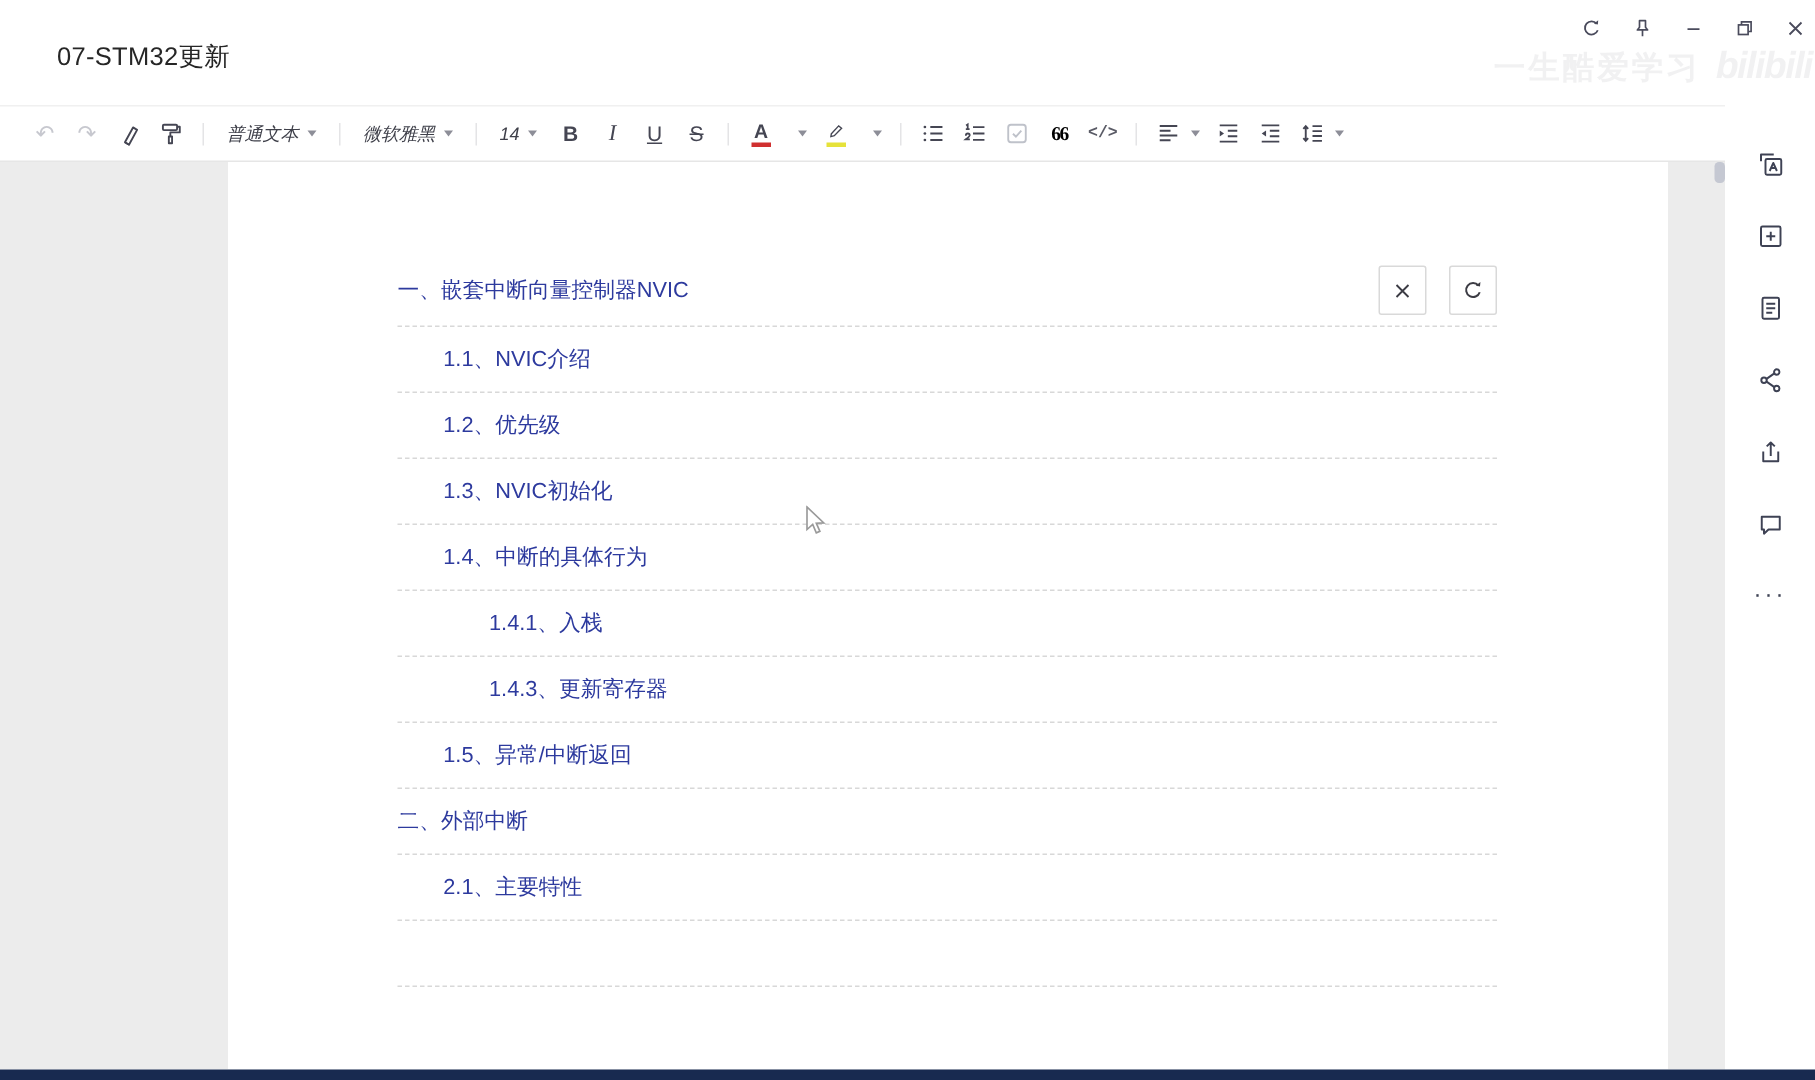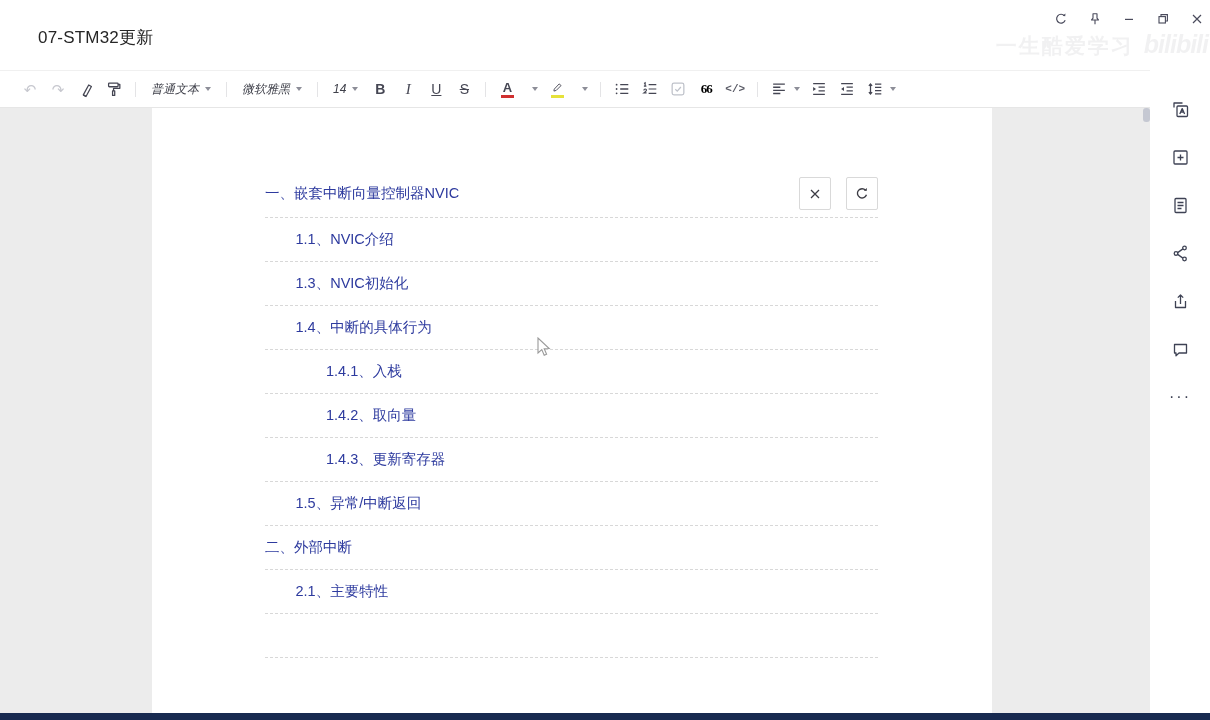--- a/index.html
+++ b/index.html
@@ -44,21 +44,21 @@
 
   
   .rail{position:absolute;top:70px;right:0;width:60px;bottom:7px;background:#fff;
     display:flex;flex-direction:column;align-items:center;padding-top:25px;gap:20px;}
   .rbtn{width:28px;height:28px;border:none;background:transparent;color:#3e4254;display:flex;align-items:center;justify-content:center;cursor:pointer;}
   .rbtn svg{width:21px;height:21px;}
   .more-dots{font-size:16px;letter-spacing:2px;color:#3e4254;}
 
   
   .content{position:absolute;left:0;top:108px;right:60px;bottom:7px;background:var(--bg-gray);overflow:hidden;}
-  .page{position:absolute;left:152px;top:0;width:840px;height:100%;background:#fff;}
+  .page{position:absolute;left:152px;top:0;width:960px;height:100%;background:#fff;}
   .outline{margin:62px 114px 0 113px;}
   .row{height:44px;display:flex;align-items:center;border-bottom:1px dashed var(--dash);}
   .row.first{height:48px;}
   .olink{font-size:14.5px;color:var(--link);text-decoration:none;cursor:pointer;white-space:nowrap;}
   .row-actions{margin-left:auto;display:flex;gap:15px;}
   .abtn{width:32px;height:33px;border:1px solid #d9d9d9;background:#fff;border-radius:2px;color:#3c3c44;
     display:flex;align-items:center;justify-content:center;cursor:pointer;}
   .abtn svg{width:16px;height:16px;}
   .scroll-thumb{position:absolute;right:0;top:0;width:7px;height:14px;background:#c5c8d2;border-radius:3px;}
 
@@ -289,33 +289,33 @@
           <path d="M16.2 2.6 l-0.4 3.7 -3.5 -0.8" fill="currentColor" stroke="none"></path>
         </svg>
       </button>
     </div>
   </div>
         <div class="row" style="padding-left: 30.5px;">
     <a class="olink">1.1、NVIC介绍</a>
 
   </div>
         <div class="row" style="padding-left: 30.5px;">
+    <a class="olink">1.2、优先级</a>
+
+  </div>
+        <div class="row" style="padding-left: 30.5px;">
     <a class="olink">1.3、NVIC初始化</a>
 
   </div>
         <div class="row" style="padding-left: 30.5px;">
     <a class="olink">1.4、中断的具体行为</a>
 
   </div>
         <div class="row" style="padding-left: 61px;">
     <a class="olink">1.4.1、入栈</a>
-
-  </div>
-        <div class="row" style="padding-left: 61px;">
-    <a class="olink">1.4.2、取向量</a>
 
   </div>
         <div class="row" style="padding-left: 61px;">
     <a class="olink">1.4.3、更新寄存器</a>
 
   </div>
         <div class="row" style="padding-left: 30.5px;">
     <a class="olink">1.5、异常/中断返回</a>
 
   </div>

